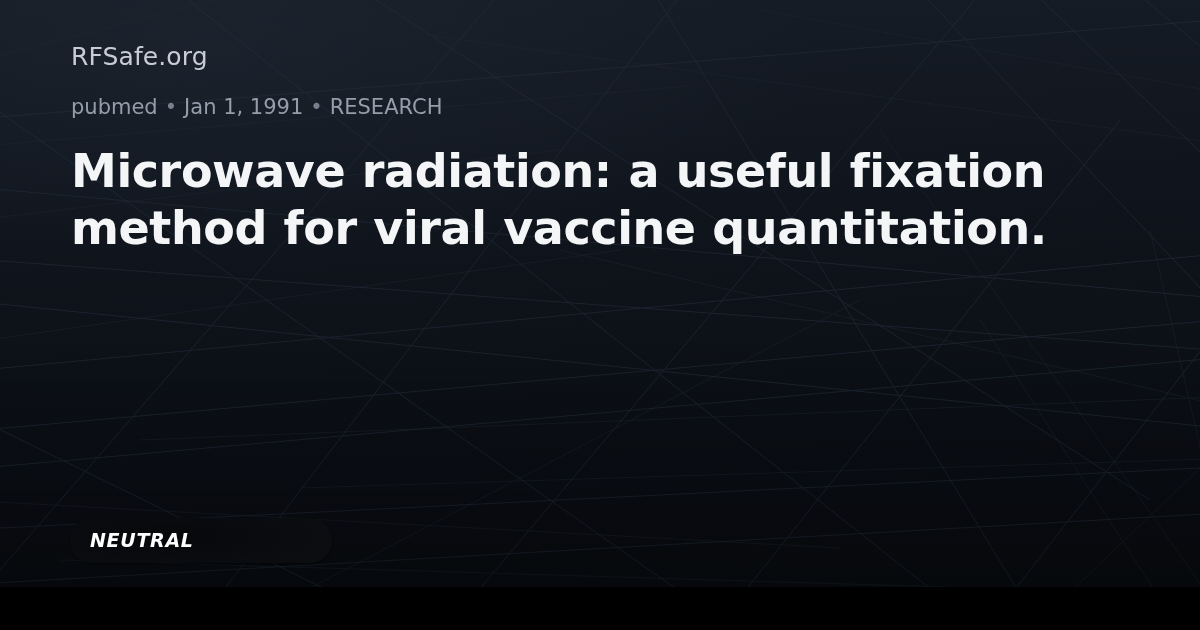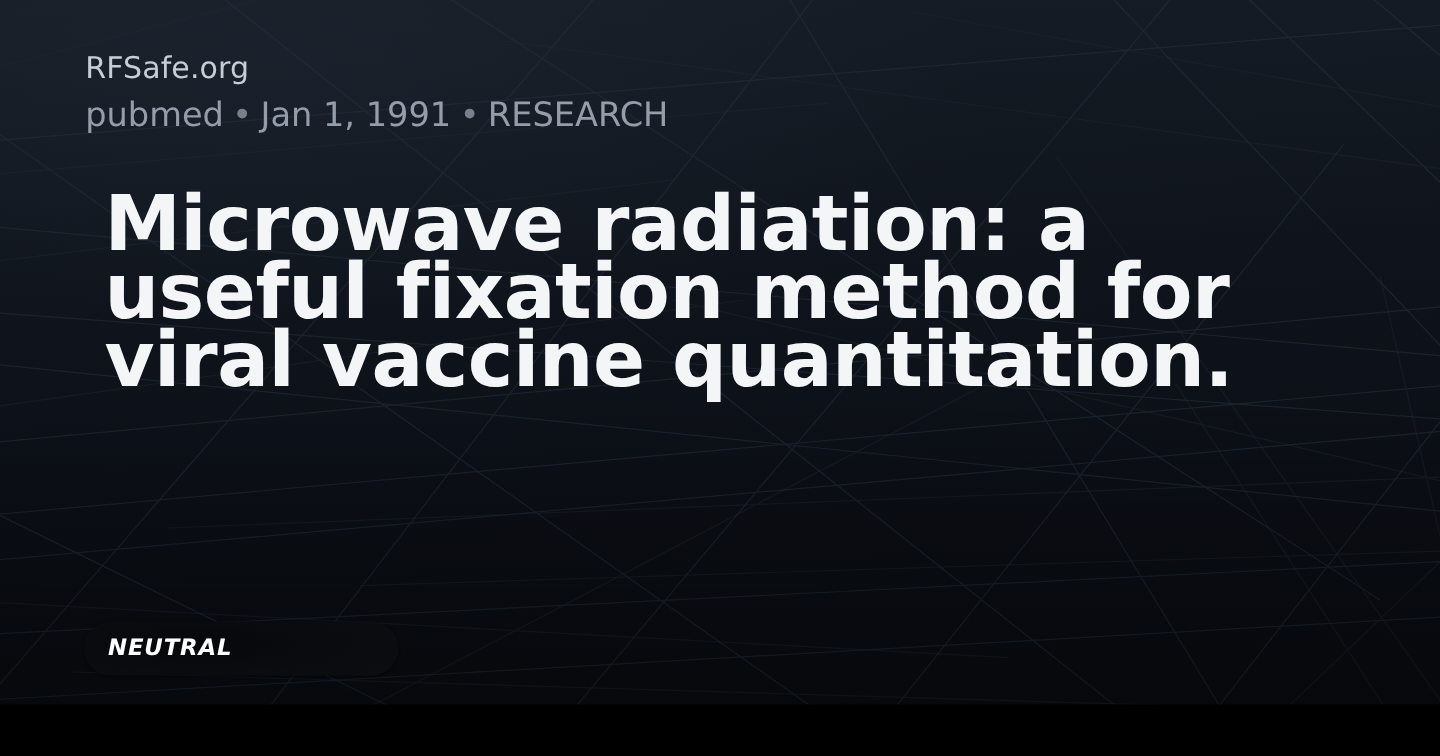--- a/index.html
+++ b/index.html
@@ -51,39 +51,39 @@
     line-height: 30px;
     font-weight: 400;
     color: #c8cdd5;
     letter-spacing: 0.1px;
     white-space: nowrap;
   }
 
   .meta-line {
     position: absolute;
     left: 71px;
-    top: 83px;
-    font-size: 28px;
+    top: 94px;
+    font-size: 21px;
     line-height: 26px;
     font-weight: 400;
     color: #949daa;
     white-space: nowrap;
   }
   .meta-sep {
     padding: 0 7px;
     color: #77808d;
   }
 
   .headline {
     position: absolute;
     left: 71px;
     top: 143px;
     width: 1010px;
-    margin: 16px;
-    font-size: 64px;
+    margin: 0;
+    font-size: 46px;
     line-height: 57px;
     font-weight: 700;
     color: #f4f5f7;
     letter-spacing: -0.4px;
     word-spacing: 1px;
   }
 
   .badge {
     position: absolute;
     left: 70px;

